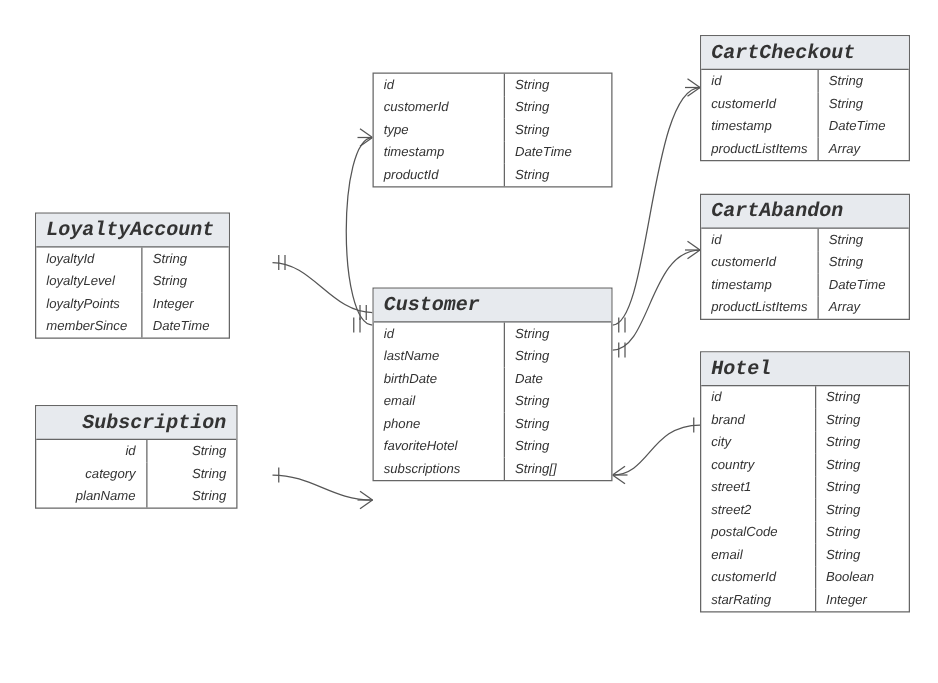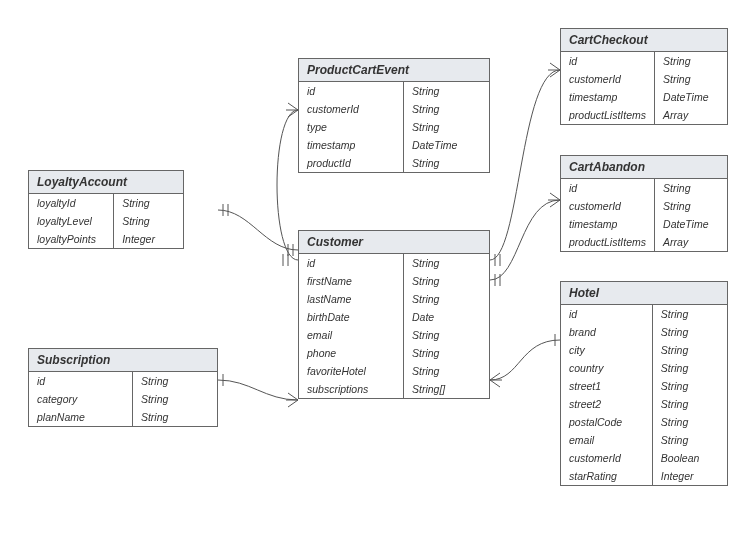--- a/index.html
+++ b/index.html
@@ -27,21 +27,22 @@
     border: 1px solid #666;
     background: #fff;
     box-sizing: border-box;
   }
   .entity .title {
     background: #e7eaee;
     border-bottom: 1px solid #666;
     font-weight: bold;
     font-style: italic;
     padding: 4px 8px;
-    font-size: 12px;
+    font-size: 16px;
+    font-family: Liberation Mono, monospace;
   }
   .entity .rows {
     display: table;
     width: 100%;
     border-collapse: collapse;
   }
   .entity .row {
     display: table-row;
   }
   .entity .cell {
@@ -126,43 +127,46 @@
           <div class="cell type">String</div>
         </div>
       <div class="row">
           <div class="cell name">loyaltyLevel</div>
           <div class="cell type">String</div>
         </div>
       <div class="row">
           <div class="cell name">loyaltyPoints</div>
           <div class="cell type">Integer</div>
         </div>
-    </div>
-  </div>
-
-  <div class="entity" style="left:28px; top:348px; width:190px;">
+      <div class="row">
+          <div class="cell name">memberSince</div>
+          <div class="cell type">DateTime</div>
+        </div>
+    </div>
+  </div>
+
+  <div class="entity" style="left:28px; top:324px; width:162px;text-align:right;">
     <div class="title">Subscription</div>
     <div class="rows">
       <div class="row">
           <div class="cell name">id</div>
           <div class="cell type">String</div>
         </div>
       <div class="row">
           <div class="cell name">category</div>
           <div class="cell type">String</div>
         </div>
       <div class="row">
           <div class="cell name">planName</div>
           <div class="cell type">String</div>
         </div>
     </div>
   </div>
 
   <div class="entity" style="left:298px; top:58px; width:192px;">
-    <div class="title">ProductCartEvent</div>
     <div class="rows">
       <div class="row">
           <div class="cell name">id</div>
           <div class="cell type">String</div>
         </div>
       <div class="row">
           <div class="cell name">customerId</div>
           <div class="cell type">String</div>
         </div>
       <div class="row">
@@ -181,24 +185,20 @@
   </div>
 
   <div class="entity" style="left:298px; top:230px; width:192px;">
     <div class="title">Customer</div>
     <div class="rows">
       <div class="row">
           <div class="cell name">id</div>
           <div class="cell type">String</div>
         </div>
       <div class="row">
-          <div class="cell name">firstName</div>
-          <div class="cell type">String</div>
-        </div>
-      <div class="row">
           <div class="cell name">lastName</div>
           <div class="cell type">String</div>
         </div>
       <div class="row">
           <div class="cell name">birthDate</div>
           <div class="cell type">Date</div>
         </div>
       <div class="row">
           <div class="cell name">email</div>
           <div class="cell type">String</div>

